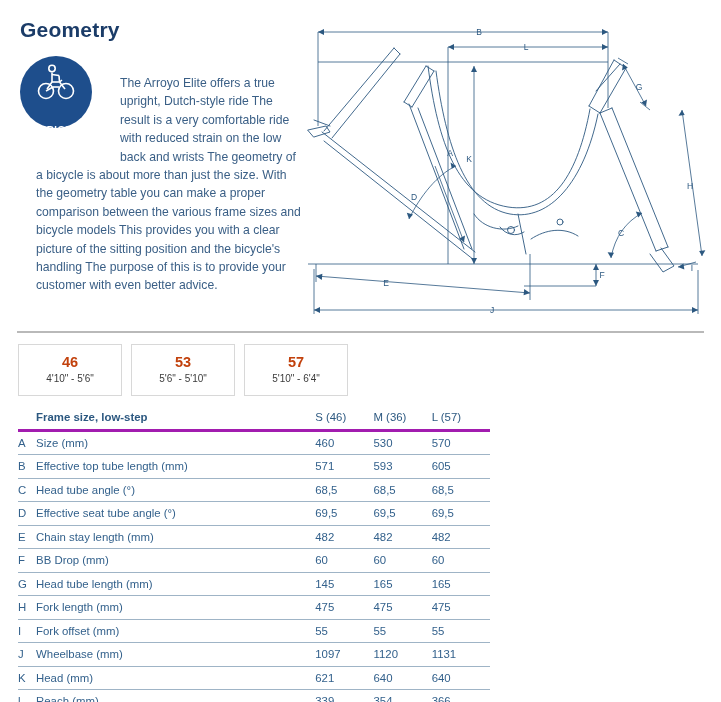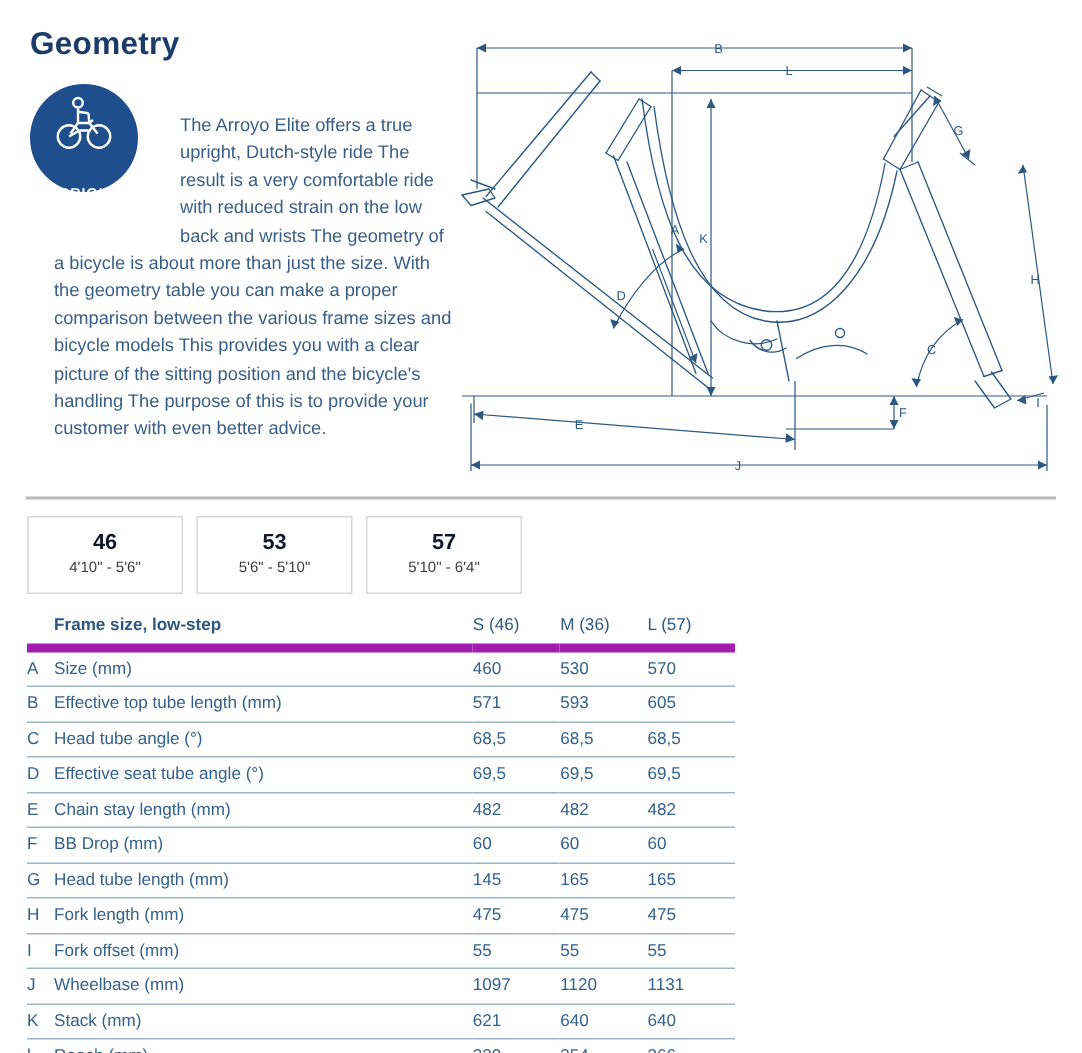--- a/index.html
+++ b/index.html
@@ -100,21 +100,21 @@
     box-sizing: border-box;
     display: flex;
     flex-direction: column;
     align-items: center;
     justify-content: center;
     background: #fff;
   }
   .size-box .size-num {
     font-size: 14.5px;
     font-weight: bold;
-    color: #0f172a;
+    color: #c2410c;
     line-height: 17px;
     text-align: right;
   }
   .size-box .size-range {
     font-size: 10px;
     color: #3b3b3b;
     line-height: 14px;
     margin-top: 1px;
   }
 
@@ -132,21 +132,21 @@
     padding: 0;
     text-align: left;
     font-weight: normal;
     vertical-align: middle;
     height: 22.5px;
     border-bottom: 1px solid #9fb4c6;
   }
   #geometry-table thead th {
     font-weight: bold;
     color: #2c5880;
-    border-bottom: 6px solid #a21caf;
+    border-bottom: 3px solid #a21caf;
   }
   #geometry-table thead th.col-head-val {
     font-weight: normal;
   }
   .col-letter { width: 18px; color: #33618c; }
   .col-name   { width: 278px; }
   .col-val    { width: 58px; }
   .col-val-last { width: 58px; }
   tbody tr:last-child td { border-bottom: 1px solid #9fb4c6; }
 
@@ -413,21 +413,21 @@
     </tr>
     <tr>
       <td class="col-letter">J</td>
       <td class="col-name">Wheelbase (mm)</td>
       <td class="col-val">1097</td>
       <td class="col-val">1120</td>
       <td class="col-val-last">1131</td>
     </tr>
     <tr>
       <td class="col-letter">K</td>
-      <td class="col-name">Stack (mm)</td>
+      <td class="col-name">Head (mm)</td>
       <td class="col-val">621</td>
       <td class="col-val">640</td>
       <td class="col-val-last">640</td>
     </tr>
     <tr>
       <td class="col-letter">l</td>
       <td class="col-name">Reach (mm)</td>
       <td class="col-val">339</td>
       <td class="col-val">354</td>
       <td class="col-val-last">366</td>

